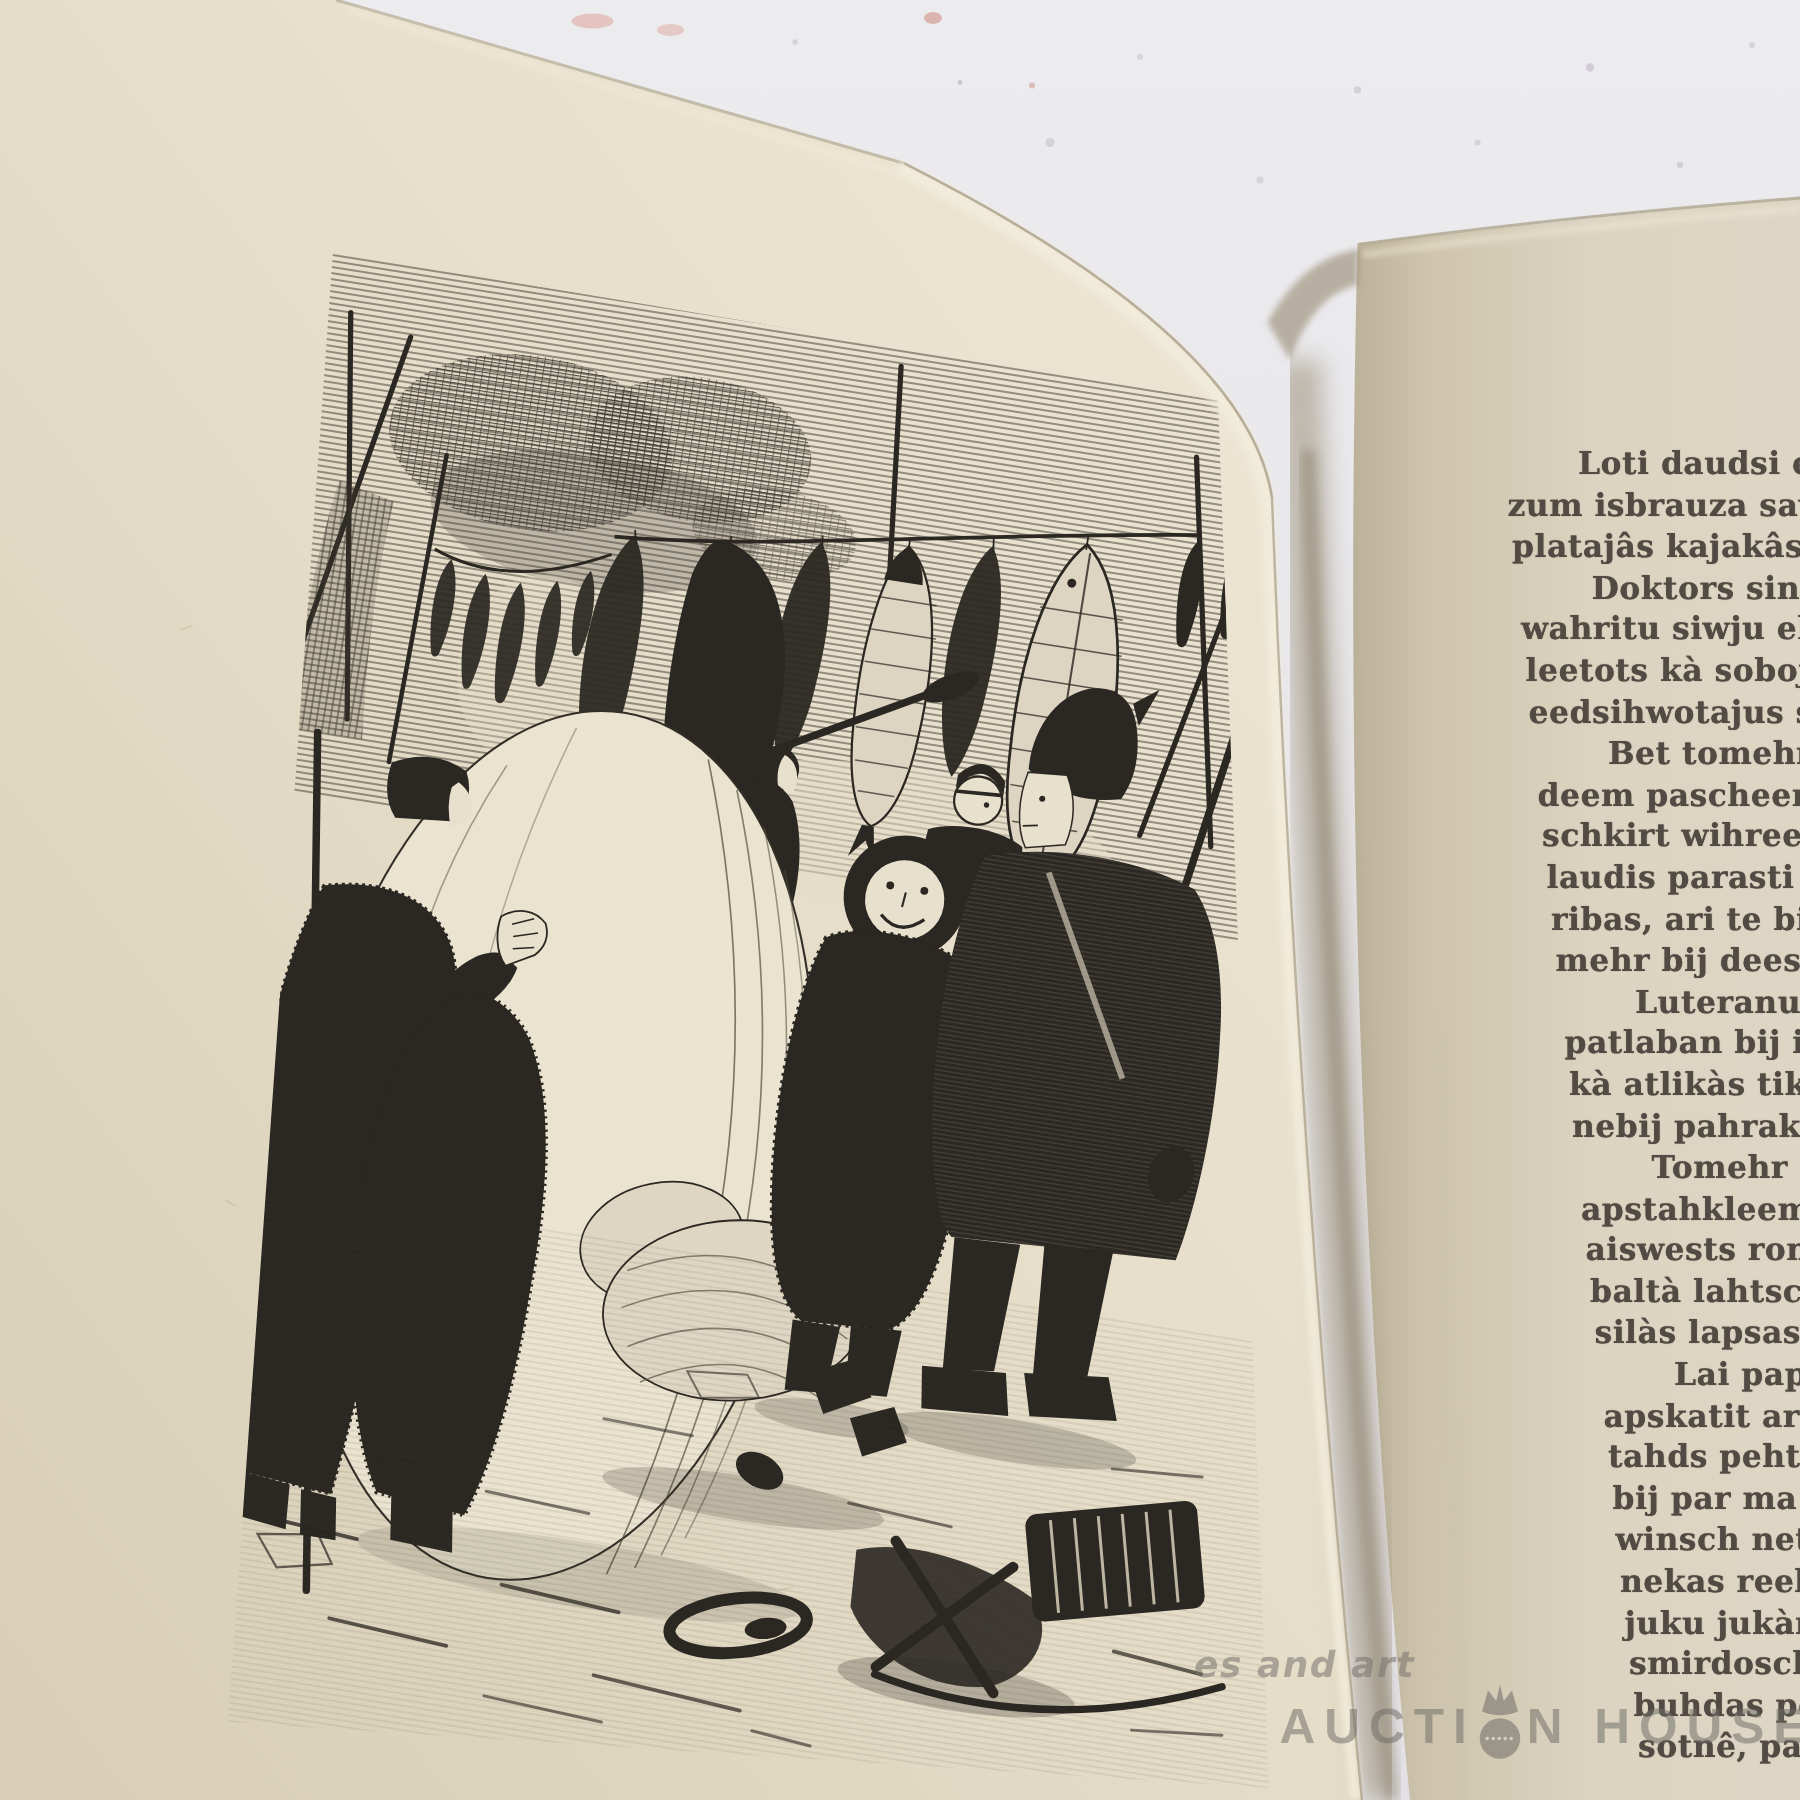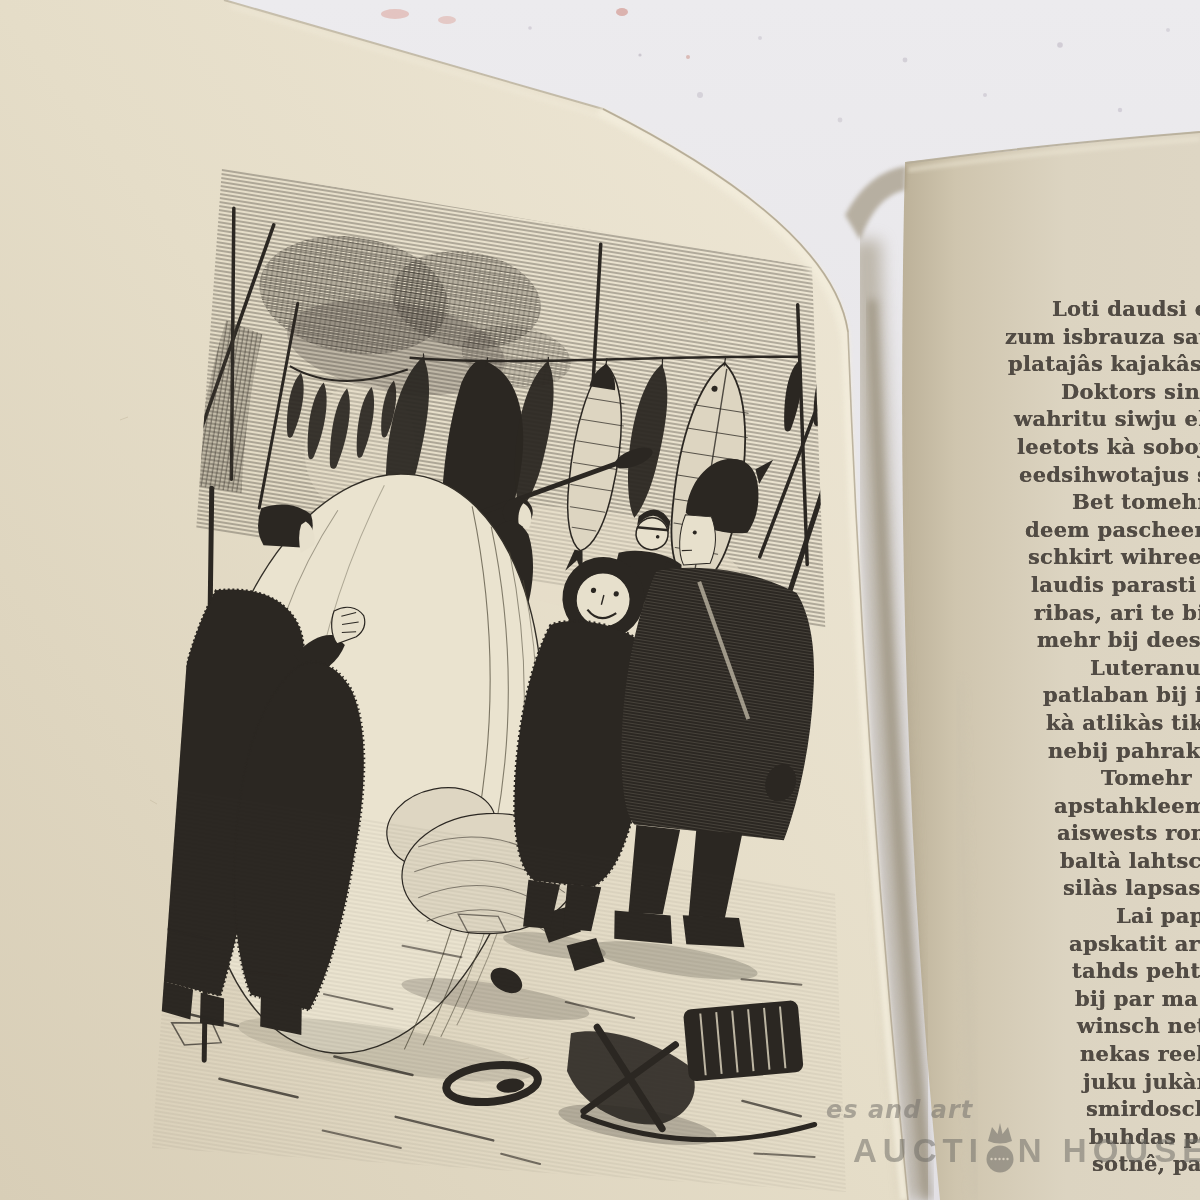--- a/index.html
+++ b/index.html
@@ -15,21 +15,21 @@
     font-family:"DejaVu Serif", serif;
     font-weight:700;
     font-size:21px;
     color:#514b44;
     text-shadow:0 0 .6px rgba(70,60,50,.8);
     letter-spacing:.3px;
   }
   .tl{white-space:nowrap;height:27.6px;line-height:27.6px;}
   
   .wm-script{
-    position:absolute;left:826px;top:1096px;
+    position:absolute;left:796px;top:1096px;
     font-family:"DejaVu Sans", sans-serif;
     font-style:italic;font-weight:700;
     font-size:24px;letter-spacing:1px;
     color:rgba(118,115,110,.55);
     white-space:nowrap;
   }
   .wm-main{
     position:absolute;left:853px;top:1121px;
     display:flex;align-items:center;
     font-family:"Liberation Sans", sans-serif;

